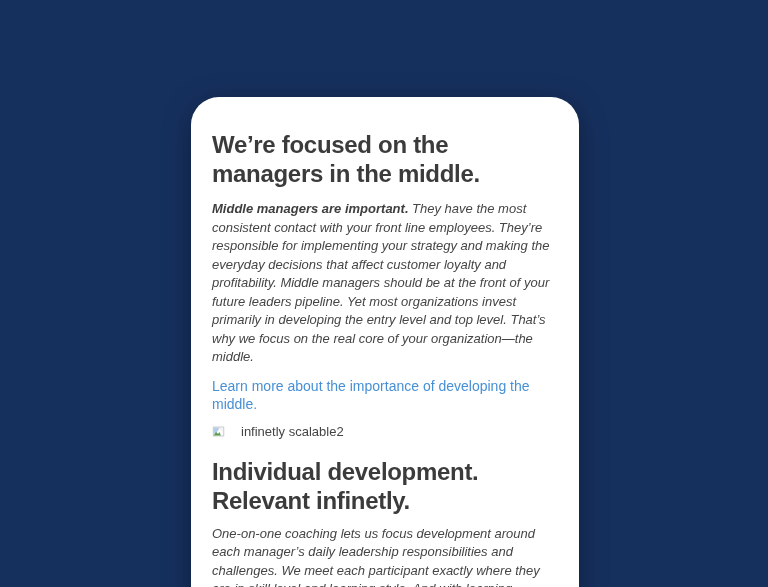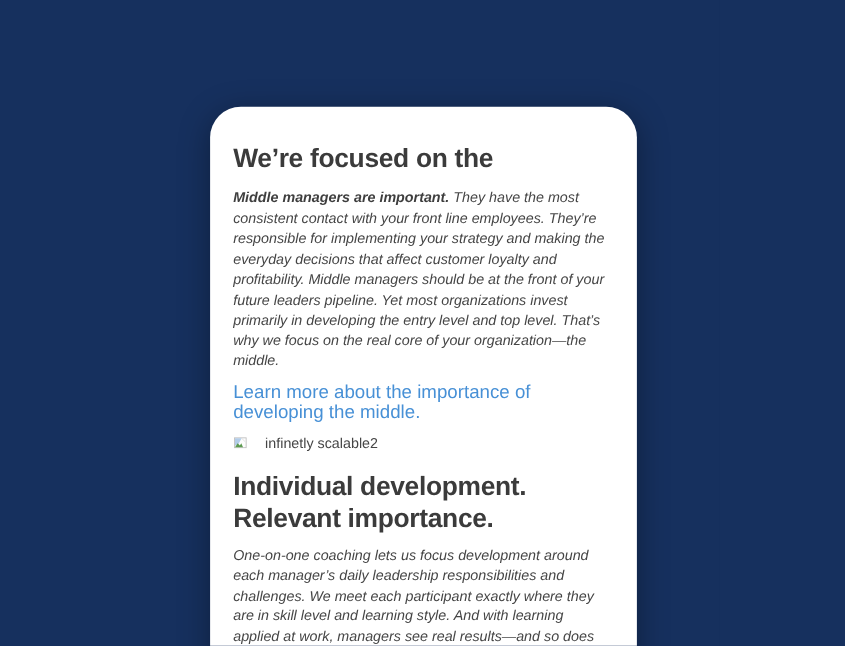--- a/index.html
+++ b/index.html
@@ -36,21 +36,21 @@
   }
   .h1 .line { display: block; }
   .body-text {
     margin: 0 0 10px 0;
     font-size: 13px;
     line-height: 18.5px;
     color: #454545;
     font-style: italic;
   }
   .body-text .lead { font-weight: 700; color: #3e3e3e; }
-  .link-row { margin: 0 0 10px 0; font-size: 17px; line-height: 18.5px; }
+  .link-row { margin: 0 0 10px 0; font-size: 14px; line-height: 18.5px; }
   .link-row a {
     color: #4790d6;
     text-decoration: none;
     cursor: pointer;
   }
   .img-row {
     margin: 4px 0 18px 0;
     display: flex;
     align-items: center;
     gap: 16px;
@@ -70,20 +70,21 @@
   .h2 .line { display: block; }
 </style>
 </head>
 <body>
 
 <div class="stage">
   <div class="card">
 
     <h1 class="h1">
       <span class="line">We’re focused on the</span>
+      <span class="line">managers in the middle.</span>
     </h1>
 
     <p class="body-text"><span class="lead">Middle managers are important.</span><span> They have the most consistent contact with your front line employees. They’re responsible for implementing your strategy and making the everyday decisions that affect customer loyalty and profitability. Middle managers should be at the front of your future leaders pipeline. Yet most organizations invest primarily in developing the entry level and top level. That’s why we focus on the real core of your organization—the middle.</span></p>
 
     <p class="link-row">
       <a href="#">Learn more about the importance of developing the middle.</a>
     </p>
 
     <div class="img-row">
       <span class="icon">
@@ -92,19 +93,19 @@
           <path d="M2 3 h7.5 L6 9 L2 11.5 Z" fill="#b3cde9"></path>
           <path d="M2 13 l3 -4.5 L7.5 11 l1.5 -2.5 l2 4.5 Z" fill="#5d9b51"></path>
           <path d="M9.5 3 L13.5 7" stroke="#dddddd" stroke-width="1" fill="none"></path>
         </svg>
       </span>
       <span>infinetly scalable2</span>
     </div>
 
     <h2 class="h2">
       <span class="line">Individual development.</span>
-      <span class="line">Relevant importance.</span>
+      <span class="line">Relevant infinetly.</span>
     </h2>
 
     <p class="body-text">One-on-one coaching lets us focus development around each manager’s daily leadership responsibilities and challenges. We meet each participant exactly where they are in skill level and learning style. And with learning applied at work, managers see real results—and so does your</p>
 
   </div>
 </div>
 
 </body></html>

